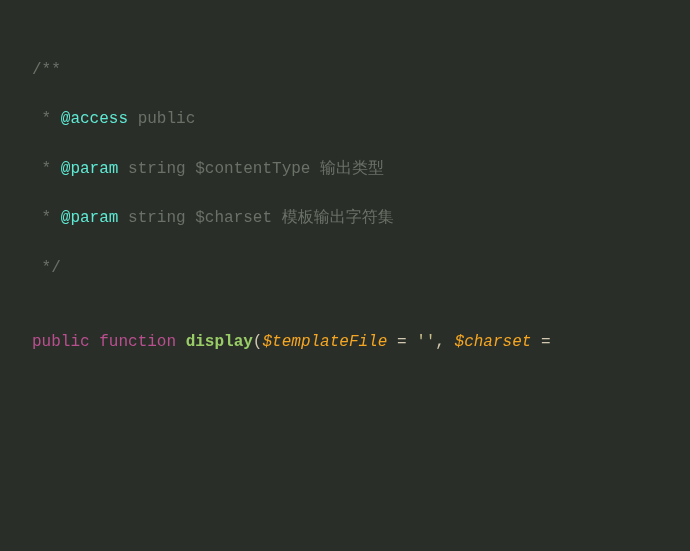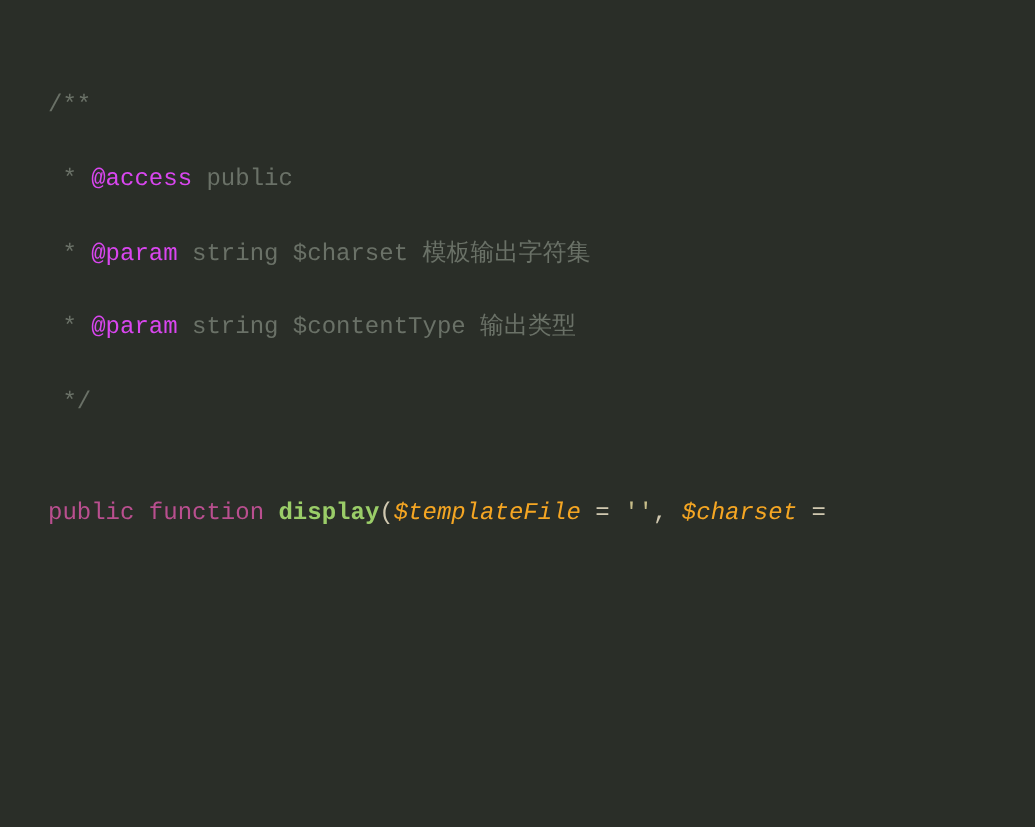--- a/index.html
+++ b/index.html
@@ -14,39 +14,39 @@
 }
 .editor {
   padding: 8px 0 8px 8px;
   white-space: pre;
 }
 .code-line {
   padding-left: 24px;
   min-height: 1.55em;
 }
 .comment { color: #6a7167; }
-.doctag { color: #d946ef; }
+.doctag { color: #5eead4; }
 .keyword { color: #b94f8f; }
 .keyword-italic { color: #b94f8f; }
 .func-name { color: #9acd68; font-weight: bold; }
 .paren { color: #d0c8b0; }
 .var { color: #f5a623; font-style: italic; }
 .op { color: #d0c8b0; }
 .string { color: #c8be8a; }
 .type { color: #6a7167; }
 </style>
 </head>
 <body>
 
 <div class="editor">
 
 <div class="code-line"><span class="comment">/**</span></div>
 <div class="code-line"><span class="comment"> * </span><span class="doctag">@access</span><span class="comment"> public</span></div>
+<div class="code-line"><span class="comment"> * </span><span class="doctag">@param</span><span class="type"> string </span><span class="comment">$contentType</span><span class="comment"> 输出类型</span></div>
 <div class="code-line"><span class="comment"> * </span><span class="doctag">@param</span><span class="type"> string </span><span class="comment">$charset</span><span class="comment"> 模板输出字符集</span></div>
-<div class="code-line"><span class="comment"> * </span><span class="doctag">@param</span><span class="type"> string </span><span class="comment">$contentType</span><span class="comment"> 输出类型</span></div>
 <div class="code-line"><span class="comment"> */</span></div>
 
 <div class="code-line"><span class="keyword">public</span> <span class="keyword-italic">function</span> <span class="func-name">display</span><span class="paren">(</span><span class="var">$templateFile</span> <span class="op">=</span> <span class="string">''</span><span class="paren">,</span> <span class="var">$charset</span> <span class="op">=</span> </div>
 
 
 
 
 
 
 

